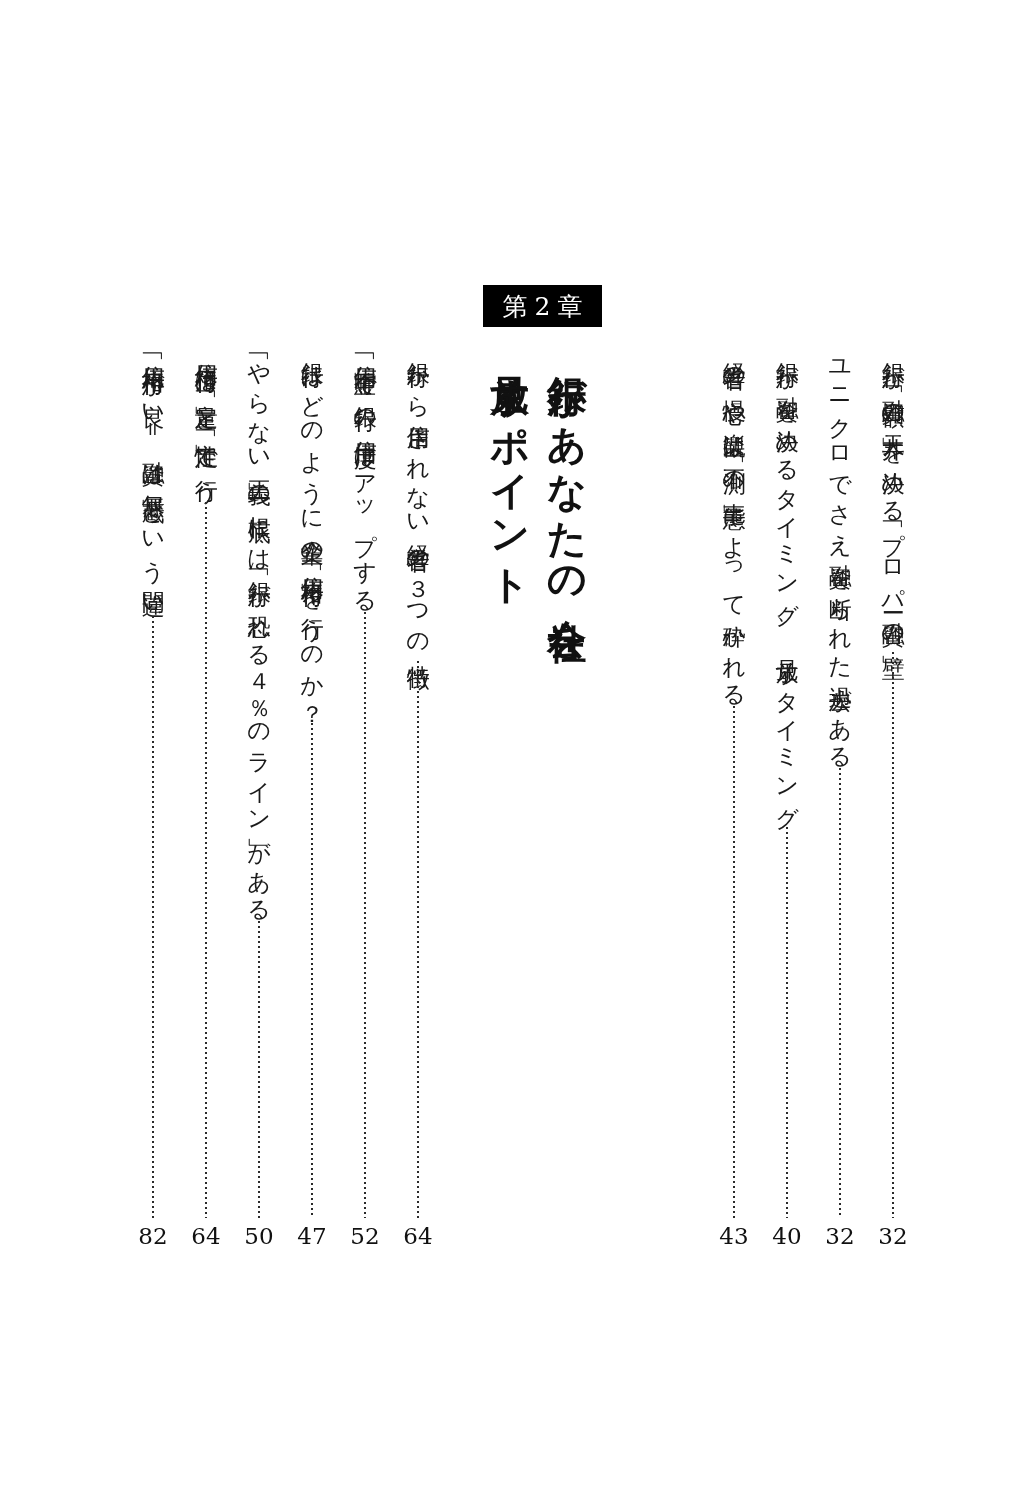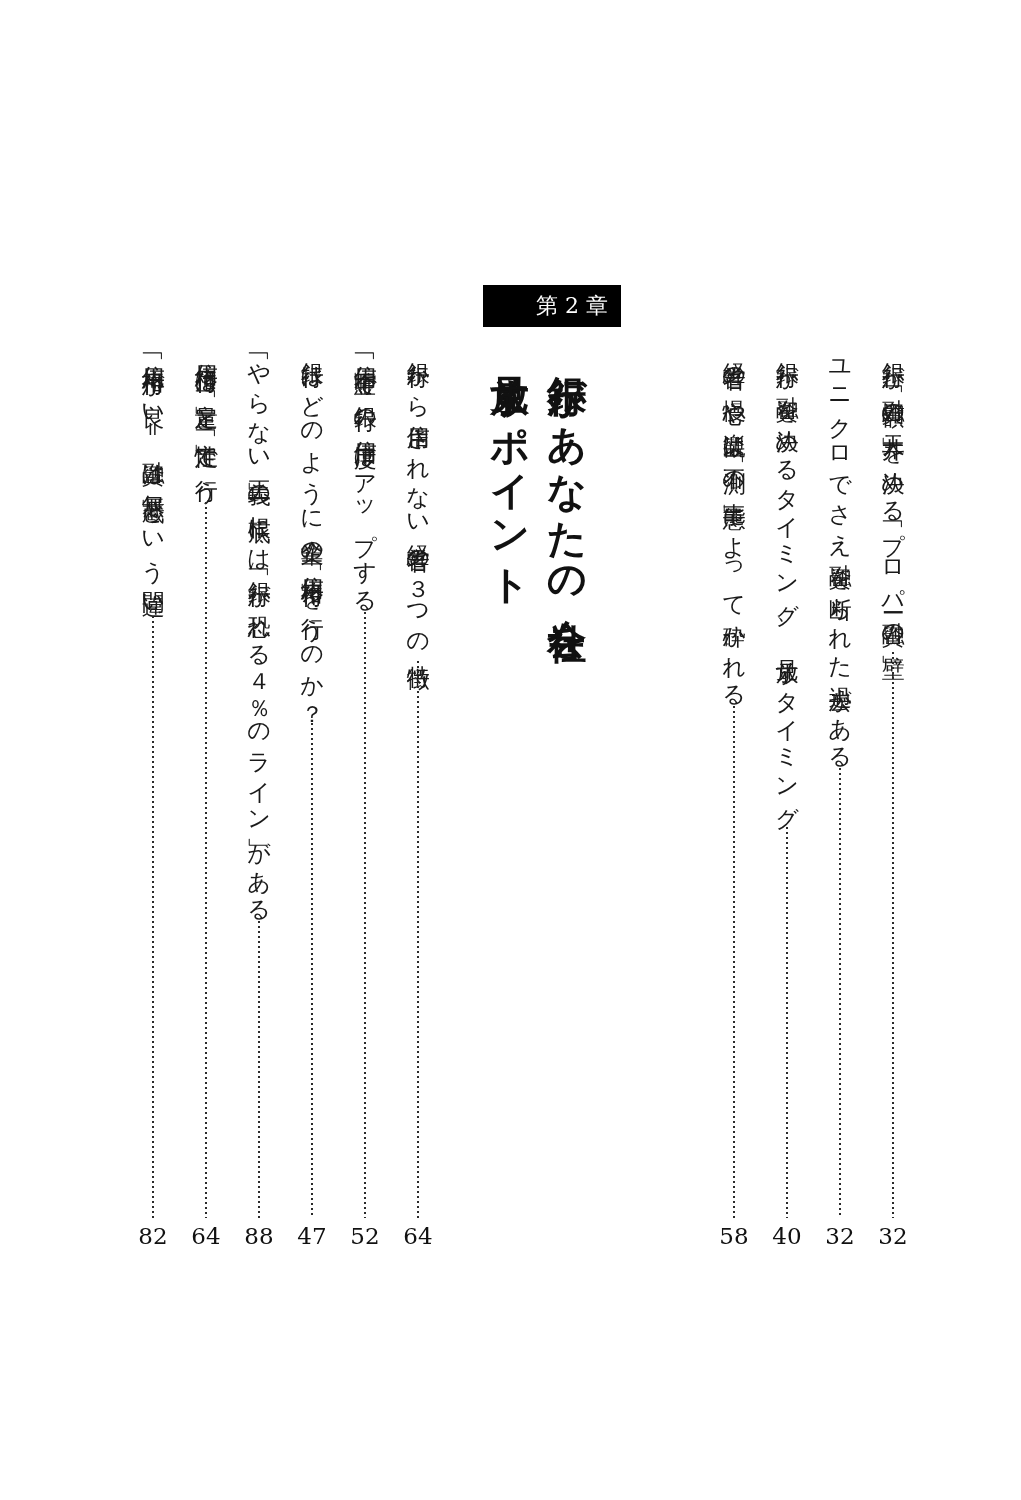--- a/index.html
+++ b/index.html
@@ -14,31 +14,30 @@
     height: 1500px;
     background: #ffffff;
     overflow: hidden;
     color: #1a1a1a;
   }
   
   .chapter-box {
     position: absolute;
     left: 483px;
     top: 285px;
-    width: 98px;
+    width: 119px;
     height: 42px;
     background: #000000;
     color: #ffffff;
     display: flex;
     align-items: center;
     justify-content: center;
-    font-size: 22px;
+    font-size: 25px;
     letter-spacing: 7px;
     text-indent: 7px; 
-    padding-left: 40px;
   }
   
   .title-col {
     position: absolute;
     top: 345px;
     writing-mode: vertical-rl;
     text-orientation: mixed;
     white-space: nowrap;
     font-size: 39px;
     font-weight: 600;
@@ -119,42 +118,42 @@
     <span class="entry-page">32</span>
   </div>
   <div class="entry re2">
     <span class="entry-text">銀行が融資を決めるタイミング、見放すタイミング</span>
     <span class="entry-dots"></span>
     <span class="entry-page">40</span>
   </div>
   <div class="entry re3">
     <span class="entry-text">経営者の慢心や楽観は「不測の事態」によって砕かれる</span>
     <span class="entry-dots"></span>
-    <span class="entry-page">58</span>
+    <span class="entry-page">43</span>
   </div>
 
   <div class="entry le0">
     <span class="entry-text">銀行から信用されない経営者の３つの特徴</span>
     <span class="entry-dots"></span>
     <span class="entry-page">64</span>
   </div>
   <div class="entry le1">
     <span class="entry-text">「信用貯金」で銀行の信用度はアップする</span>
     <span class="entry-dots"></span>
     <span class="entry-page">52</span>
   </div>
   <div class="entry le2">
     <span class="entry-text">銀行はどのように企業の「信用格付」を行うのか？</span>
     <span class="entry-dots"></span>
     <span class="entry-page">47</span>
   </div>
   <div class="entry le3">
     <span class="entry-text">「やらない正義」の根底には「銀行が恐れる４％のライン」がある</span>
     <span class="entry-dots"></span>
-    <span class="entry-page">88</span>
+    <span class="entry-page">50</span>
   </div>
   <div class="entry le4">
     <span class="entry-text">信用格付は「定量」と「定性」で行う</span>
     <span class="entry-dots"></span>
     <span class="entry-page">64</span>
   </div>
   <div class="entry le5">
     <span class="entry-text">「信用格付が良い＝融資は無尽蔵」という間違い</span>
     <span class="entry-dots"></span>
     <span class="entry-page">82</span>

